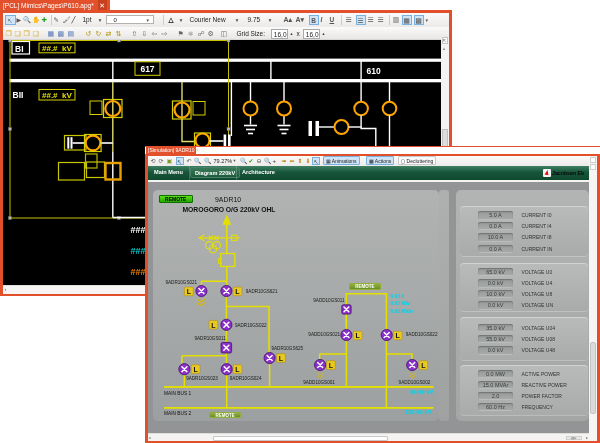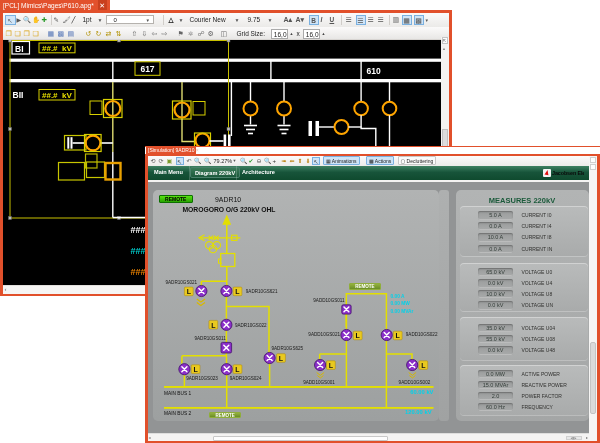--- a/index.html
+++ b/index.html
@@ -274,21 +274,20 @@
         <div class="menuitem" style="left:90.5px;">Architecture</div>
         <div style="position:absolute;left:395.5px;top:3px;width:7.5px;height:8px;background:#f4f4f4;border-radius:1px;">
             <div style="position:absolute;left:2px;top:1.5px;width:0;height:0;border-left:2px solid transparent;border-right:2px solid transparent;border-bottom:5px solid #e01010;transform:rotate(12deg);"></div>
           </div>
         <div style="position:absolute;left:404.5px;top:3.5px;color:#0a0a0a;font-weight:bold;font-size:5.4px;line-height:8px;letter-spacing:-0.1px;white-space:nowrap;width:32px;overflow:hidden;">Jacobsen Elek</div>
       </div>
       <div id="fcontent">
         <div id="dpanel"></div>
         <div style="position:absolute;left:291.5px;top:8px;width:10px;height:230.5px;background:linear-gradient(#aeb0b0,#a0a2a2);border-radius:3px;"></div>
         <div id="mpanel">
-          <div style="position:absolute;left:0;top:6px;width:133px;text-align:center;color:#1a5a3a;font-weight:bold;font-size:7.5px;">MEASURES 220kV</div>
           <div class="mgroup" style="top:16.4px;height:50px;"></div>
           <div class="mgroup" style="top:72.9px;height:48px;"></div>
           <div class="mgroup" style="top:127.3px;height:42.5px;"></div>
           <div class="mgroup" style="top:174.7px;height:50px;"></div>
           <div class="mval" style="top:21.2px;">5.0 A</div>
             <div class="mlab" style="top:21.2px;">CURRENT I0</div>
           <div class="mval" style="top:31.9px;">0.0 A</div>
             <div class="mlab" style="top:31.9px;">CURRENT I4</div>
           <div class="mval" style="top:43.2px;">10.0 A</div>
             <div class="mlab" style="top:43.2px;">CURRENT I8</div>

